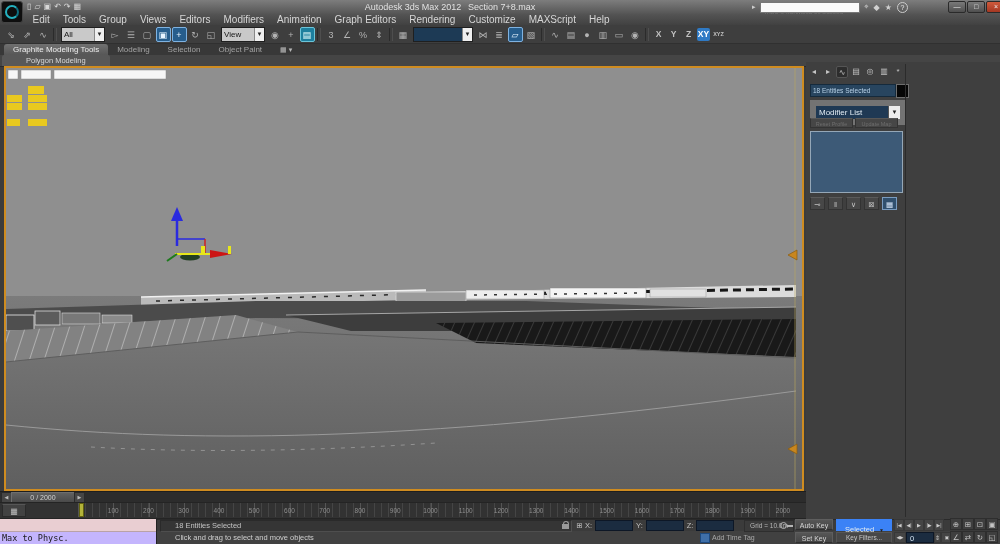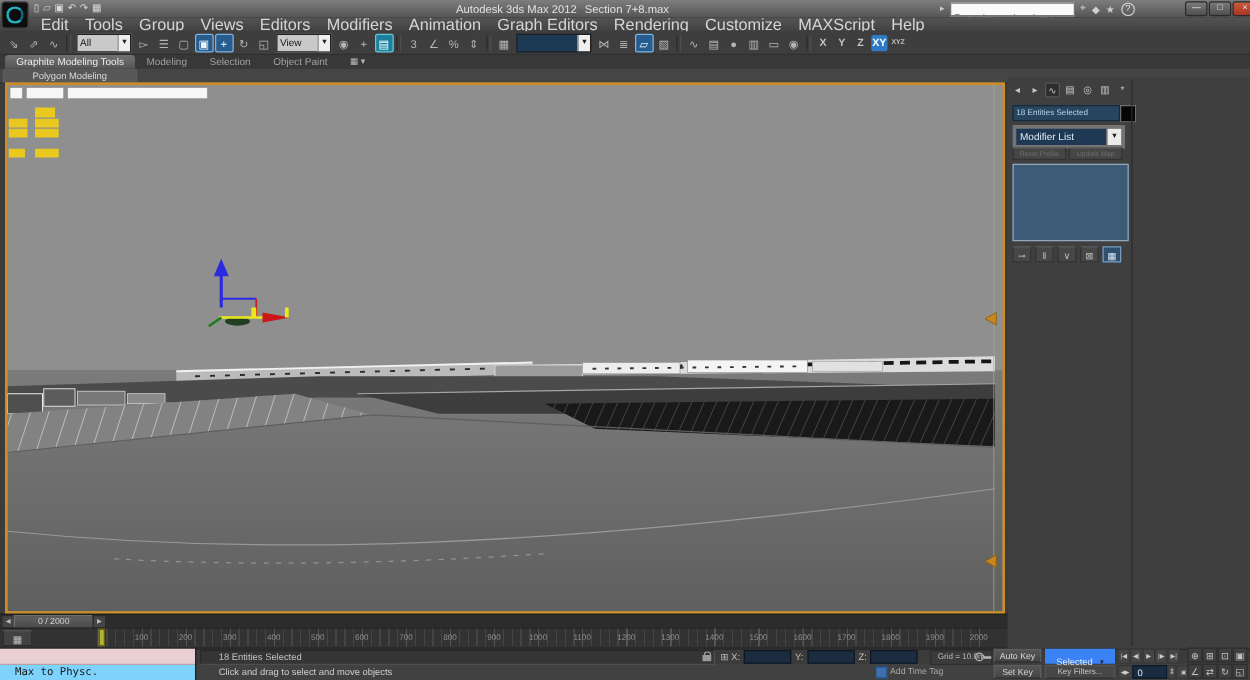--- a/index.html
+++ b/index.html
@@ -18,21 +18,21 @@
   #search-box input{width:92px;height:8px;border:none;background:transparent;font-style:italic;font-size:7px;color:#8a8a8a;outline:none;padding:0 2px;font-family:"Liberation Sans",sans-serif;}
   #search-icons{left:864px;top:2px;height:10px;display:flex;align-items:center;gap:5px;}
   #search-icons .q{font-size:8px;color:#d0d0d0;}
   #search-icons .help{width:9px;height:9px;border:1px solid #ccc;border-radius:50%;font-size:7px;line-height:9px;text-align:center;color:#e8e8e8;}
   #win-buttons{left:948px;top:1px;display:flex;gap:1px;}
   #win-buttons .wb{width:16px;height:10px;background:linear-gradient(#7a7a7a,#4f4f4f);border:1px solid #2a2a2a;border-radius:2px;
      font-size:7px;line-height:9px;text-align:center;color:#eee;}
   #win-buttons .wb.close{background:linear-gradient(#cf5a3c,#a43722);width:18px;}
   
   #menubar{left:0;top:14px;width:1000px;height:11px;background:linear-gradient(#545454,#414141);display:flex;align-items:center;padding-left:26px;box-sizing:border-box;}
-  #menubar .mi{font-size:13px;color:#d6d6d6;padding:0 6.5px;line-height:11px;}
+  #menubar .mi{font-size:10px;color:#d6d6d6;padding:0 6.5px;line-height:11px;}
   
   #toolbar{left:0;top:25px;width:1000px;height:19px;background:#3e3e3e;border-bottom:1px solid #303030;display:flex;align-items:center;padding-left:3px;box-sizing:border-box;}
   .ico{width:15px;height:15px;margin:0 .5px;text-align:center;line-height:15px;font-size:9px;color:#b4b4b4;border:1px solid transparent;border-radius:2px;box-sizing:border-box;}
   .ico.active{background:#265d8c;border-color:#7fb2e0;color:#e6f4ff;}
   .ico.teal{background:#1d7f9e;border-color:#6cc4d8;color:#eaffff;}
   .tsep{width:2px;height:13px;border-left:1px solid #2b2b2b;border-right:1px solid #4e4e4e;margin:0 2px;}
   .dd{height:13px;display:flex;align-items:center;border:1px solid #1f1f1f;margin:0 2px;background:#c9c9c9;}
   .dd .lbl{font-size:8px;color:#151515;padding:0 2px;min-width:28px;}
   .dd .arr{width:9px;height:13px;background:#efefef;border-left:1px solid #888;font-size:6px;color:#222;text-align:center;line-height:13px;}
   .dd.dark{background:#1d3a55;}
@@ -49,21 +49,21 @@
   #polytab{left:2px;top:0;height:11px;background:#585858;color:#d9d9d9;font-size:7.5px;line-height:11px;padding:0 24px;border-radius:2px 2px 0 0;}
   
   #viewport{left:4px;top:66px;width:800px;height:425px;border:2px solid #cf8c20;box-sizing:border-box;background:#8f8f8f;}
   
   #cpanel{left:806px;top:62px;width:194px;height:457px;background:#3f3f3f;}
   #cp-tabs{left:808px;top:66px;display:flex;gap:2px;align-items:center;}
   #cp-tabs .ct{width:12px;height:12px;font-size:8px;color:#c6c6c6;text-align:center;line-height:12px;border-radius:2px;}
   #cp-tabs .ct.active{background:#2d2d2d;border:1px solid #555;box-sizing:border-box;}
   #cp-name{left:810px;top:84px;width:82px;height:11px;background:#28455f;border:1px solid #152a3c;font-size:6.5px;color:#b8d2e8;line-height:11px;padding-left:2px;box-sizing:content-box;}
   #cp-swatch{left:896px;top:84px;width:11px;height:12px;background:#060606;border:1px solid #6e6e6e;}
-  #cp-mod{left:810px;top:100px;width:84px;height:13px;background:#1f3954;border:3px solid #737373;display:flex;}
+  #cp-mod{left:810px;top:100px;width:84px;height:13px;background:#1f3954;border:6px solid #737373;display:flex;}
   #cp-mod .lbl{flex:1;font-size:8px;color:#e2ecf4;line-height:13px;padding-left:3px;}
   #cp-mod .arr{width:11px;background:#ececec;border-left:1px solid #555;font-size:6px;color:#222;text-align:center;line-height:13px;}
   #cp-btns{left:810px;top:118px;display:flex;gap:2px;}
   #cp-btns .db{width:43px;height:10px;background:#464646;border:1px solid #333;border-top-color:#575757;font-size:5.5px;color:#6e6e6e;text-align:center;line-height:10px;box-sizing:border-box;white-space:nowrap;overflow:hidden;}
   #cp-stack{left:810px;top:131px;width:93px;height:62px;background:#3d5a77;border:1px solid #95a7b7;box-sizing:border-box;}
   #stack-icons{left:810px;top:197px;display:flex;gap:3px;}
   #stack-icons .si{width:15px;height:13px;background:#474747;border:1px solid #333;border-top-color:#5a5a5a;font-size:7.5px;color:#c0c0c0;text-align:center;line-height:13px;box-sizing:border-box;}
   #stack-icons .si.active{background:#31506e;border-color:#7a9cc0;color:#dceafc;}
   #cp-divider{left:905px;top:64px;width:1px;height:453px;background:#2b2b2b;}
   
@@ -79,21 +79,21 @@
   .tick-label{position:absolute;top:4px;width:22px;text-align:center;font-size:6.5px;color:#8e8e8e;}
   #frame-marker{left:79px;top:503px;width:5px;height:14px;background:#b3b33a;border:1px solid #62620f;box-sizing:border-box;}
   
   #statusrow1{left:0;top:519px;width:1000px;height:12px;background:#3b3b3b;border-top:1px solid #2a2a2a;box-sizing:border-box;}
   #statusrow2{left:0;top:531px;width:1000px;height:13px;background:#414141;}
   #status-box{left:160px;top:520px;width:396px;height:10px;background:#353535;border:1px solid #2a2a2a;border-bottom-color:#4e4e4e;border-right-color:#4e4e4e;
      font-size:7.5px;color:#c2c2c2;line-height:10px;padding-left:14px;box-sizing:content-box;}
   #prompt-text{left:175px;top:533px;font-size:7.5px;color:#cfcfcf;}
   #listener{left:0;top:519px;width:156px;height:25px;z-index:5;border-right:1px solid #222;}
   #listener .pink{height:12px;background:#e9ced2;border-bottom:1px solid #b9a2a6;}
-  #listener .white{height:12px;background:#7dd3fc;font-family:"DejaVu Sans Mono",monospace;font-size:8.5px;color:#1a1a1a;line-height:12px;padding-left:12px;}
+  #listener .white{height:12px;background:#c4b5fd;font-family:"DejaVu Sans Mono",monospace;font-size:8.5px;color:#1a1a1a;line-height:12px;padding-left:2px;}
   #coord-area{left:585px;top:520px;height:11px;display:flex;align-items:center;gap:3px;}
   #coord-area .cl{font-size:7.5px;color:#c0c0c0;}
   #coord-area .cf{width:36px;height:9px;background:#1b2c40;border:1px solid #0d1726;}
   #grid-box{left:744px;top:520px;width:48px;height:10px;border:1px solid #2e2e2e;font-size:6.5px;color:#b8b8b8;text-align:center;line-height:10px;}
   .keybtn{width:38px;height:11px;background:linear-gradient(#565656,#454545);border:1px solid #5e5e5e;border-bottom-color:#303030;font-size:7px;color:#d6d6d6;text-align:center;line-height:11px;box-sizing:border-box;}
   #autokey{left:795px;top:519px;}
   #setkey{left:795px;top:532px;}
   #selset{left:836px;top:519px;width:56px;height:12px;background:#152a40;border:6px solid #3b82f6;display:flex;box-sizing:border-box;}
   #selset .lbl{flex:1;font-size:7.5px;color:#dde8f2;line-height:10px;padding-left:3px;}
   #selset .arr{width:9px;background:#e6e6e6;font-size:5px;color:#222;text-align:center;line-height:10px;}

